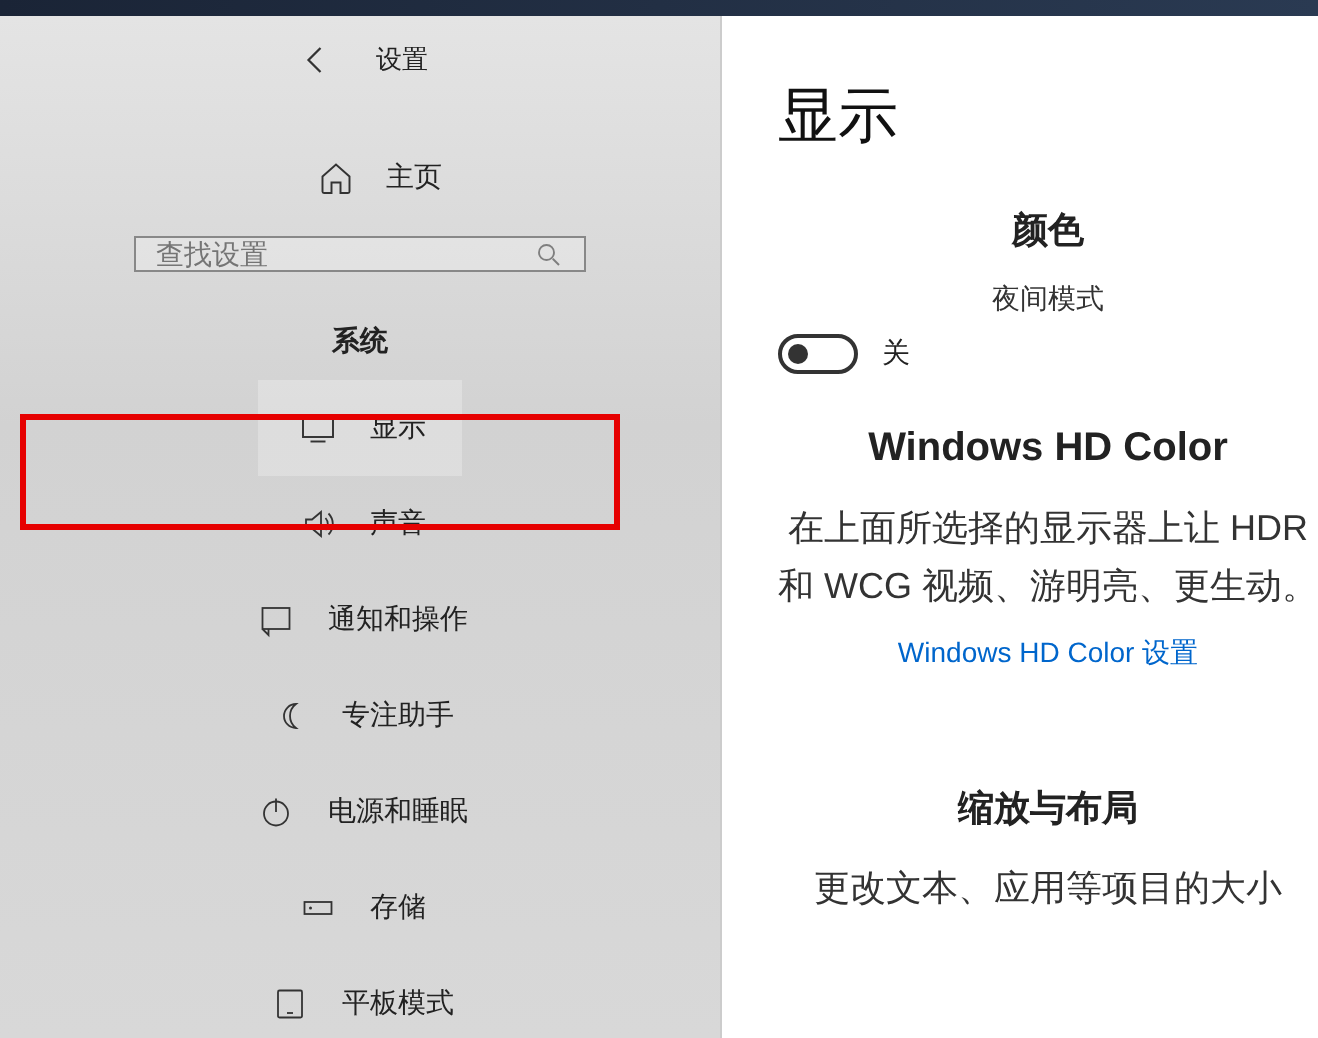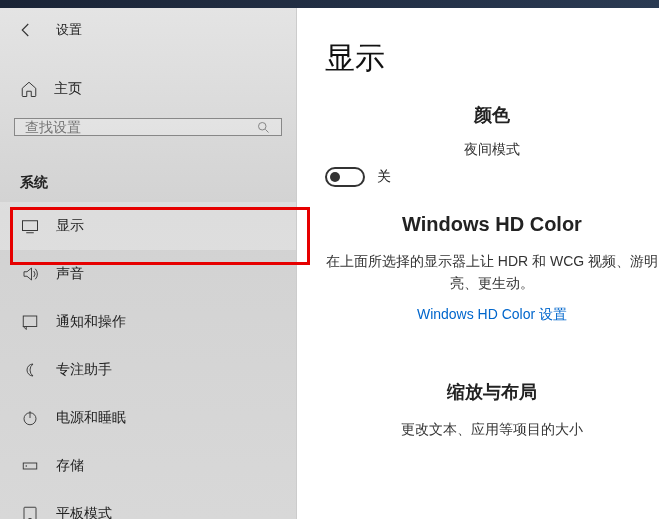--- a/index.html
+++ b/index.html
@@ -13,25 +13,26 @@
 }
 .titlebar-top {
   height: 8px;
   background: linear-gradient(to right, #1a2436, #2a3a52);
 }
 .app {
   display: flex;
   height: calc(100% - 8px);
 }
 .sidebar {
-  width: 296px;
+  width: 360px;
   background: linear-gradient(180deg, #e4e4e4 0%, #d2d2d2 40%, #d8d8d8 100%);
   display: flex;
   flex-direction: column;
   position: relative;
+  align-items: center;
 }
 .header {
   display: flex;
   align-items: center;
   padding: 10px 14px 8px 14px;
   gap: 18px;
 }
 .back-btn {
   width: 24px; height: 24px;
   display: flex; align-items: center; justify-content: center;
@@ -46,21 +47,21 @@
   display: flex;
   align-items: center;
   padding: 12px 0 12px 20px;
   gap: 16px;
   margin-top: 18px;
   cursor: pointer;
 }
 .home-row svg { width: 18px; height: 18px; }
 .home-row span { font-size: 14px; color: #222; }
 .search-box {
-  margin: 8px 14px 16px 14px;
+  margin: 8px 14px 4px 14px;
   border: 1px solid #888;
   background: rgba(255,255,255,0.25);
   height: 34px;
   display: flex;
   align-items: center;
   padding: 0 10px;
   gap: 8px;
 }
 .search-box input {
   flex: 1;
@@ -151,21 +152,21 @@
 }
 .toggle-state { font-size: 14px; color: #222; }
 .link {
   color: #0066cc;
   font-size: 14px;
   cursor: pointer;
   margin-bottom: 30px;
   display: inline-block;
 }
 .desc {
-  font-size: 14px;
+  font-size: 18px;
   color: #333;
   line-height: 1.6;
   margin-bottom: 10px;
 }
 .section { margin-bottom: 26px; text-align: center; }
 </style>
 </head>
 <body>
 
 <div class="titlebar-top"></div>

